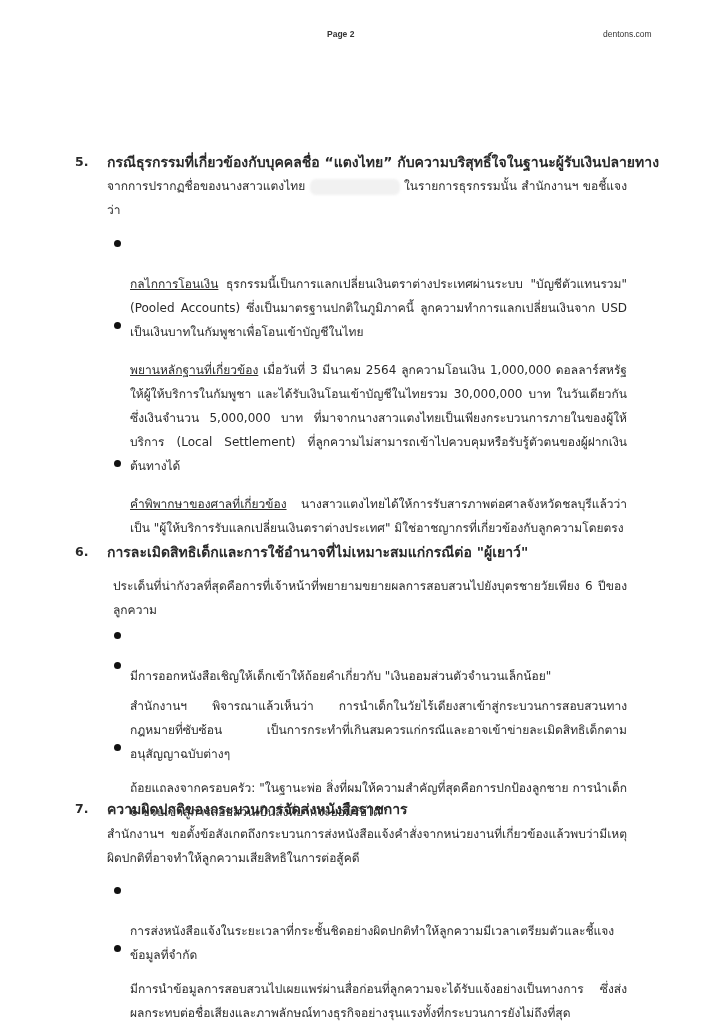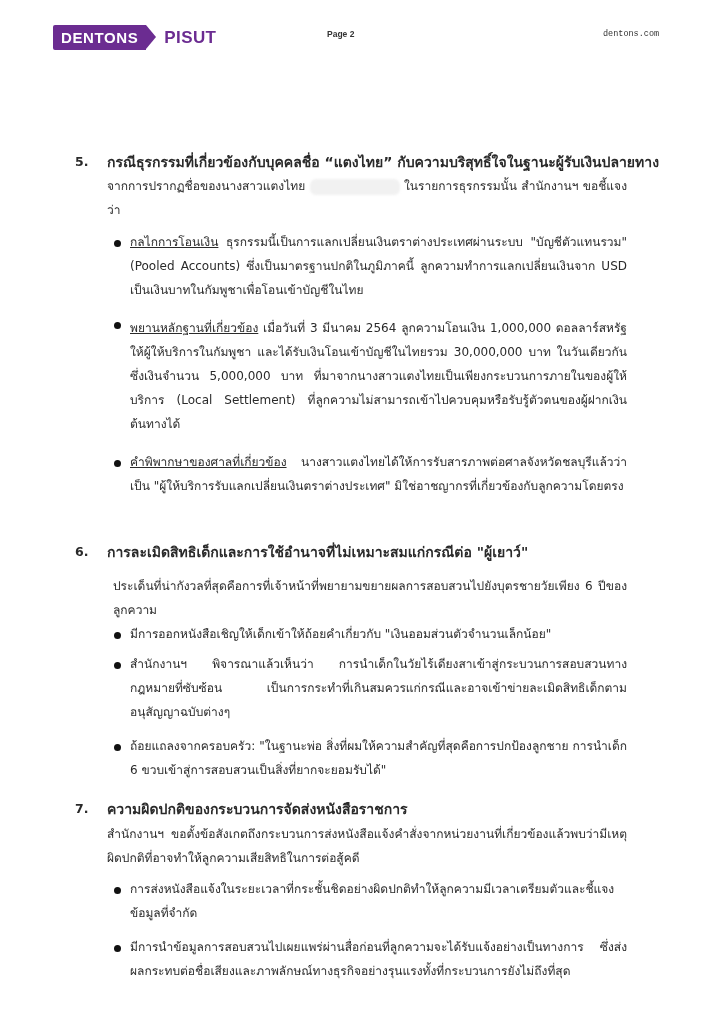--- a/index.html
+++ b/index.html
@@ -34,60 +34,56 @@
       margin-left: 18px; color: #6b2c91;
       font-family: "Liberation Sans", sans-serif; font-weight: bold;
       font-size: 17px; letter-spacing: 0.4px;
     }
     .page-no {
       position: absolute; left: 327px; top: 29px;
       font-family: "Liberation Sans", sans-serif; font-size: 8.5px; color: #333; font-weight: bold;
     }
     .site {
       position: absolute; left: 603px; top: 29px;
-      font-family: Liberation Mono, monospace; font-size: 8.5px; color: #333;
+      font-family: Liberation Sans, sans-serif; font-size: 8.5px; color: #333;
     }
     .content {
       position: absolute; left: 0; top: 0; width: 713px;
       font-size: 12px; line-height: 24px;
     }
     .sec-num {
       position: absolute; left: 75px;
       font-weight: bold; font-size: 12.5px;
     }
     .sec-title {
       position: absolute; left: 107px;
       font-weight: bold; font-size: 14px; white-space: nowrap;
     }
     .para {
       position: absolute; left: 107px; width: 520px;
       font-size: 12px; line-height: 24px; text-align: justify;
     }
     .bullet {
       position: absolute; left: 130px; width: 497px;
-      font-size: 12px; line-height: 24px; text-align: justify;
+      font-size: 12px; line-height: 24px; text-align: justify; margin-top: 42px;
     }
     .bullet-dot {
       position: absolute; left: 114px;
       width: 7px; height: 7px; border-radius: 50%; background: #111;
     }
     .u { text-decoration: underline; }
     .redact {
       display: inline-block; width: 90px; height: 16px; vertical-align: middle;
       background: #f1f1f1; border-radius: 6px; filter: blur(1px);
     }
   </style>
 </head>
 <body>
 
 <div class="header">
-  <div class="logo">
-    <span class="logo-box">DENTONS</span>
-    <span class="logo-pisut">PISUT</span>
-  </div>
   <div class="page-no">Page 2</div>
   <div class="site">dentons.com</div>
 </div>
 
 <div class="content">
 
   <div class="sec-num" style="top:150px">5.</div>
   <div class="sec-title" style="top:150px">กรณีธุรกรรมที่เกี่ยวข้องกับบุคคลชื่อ “แตงไทย” กับความบริสุทธิ์ใจในฐานะผู้รับเงินปลายทาง</div>
   <div class="para" style="top:174px">
     <span>จากการปรากฏชื่อของนางสาวแตงไทย </span><span class="redact"></span><span> ในรายการธุรกรรมนั้น สำนักงานฯ ขอชี้แจงว่า</span><br>

